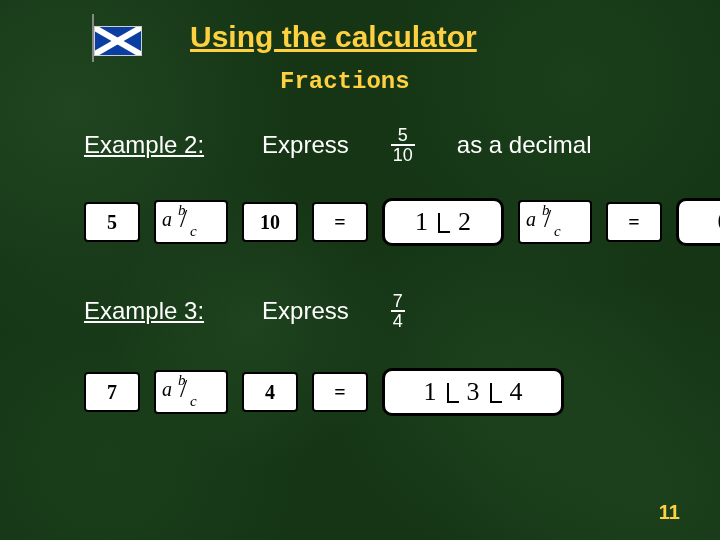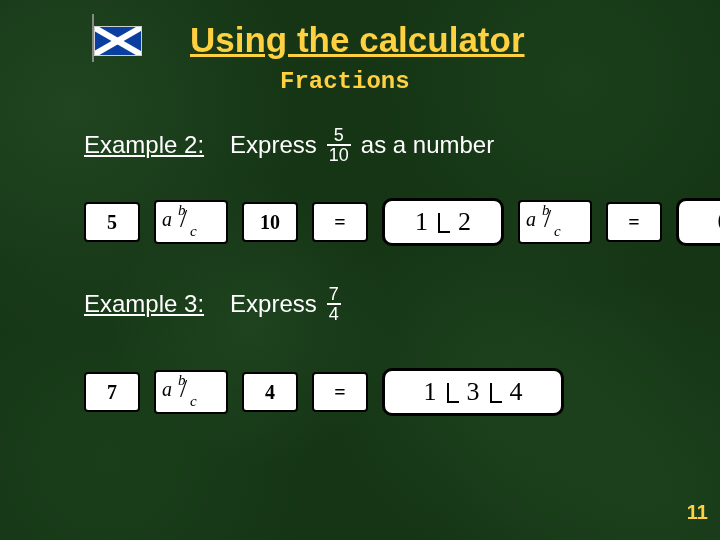--- a/index.html
+++ b/index.html
@@ -58,44 +58,45 @@
     top: 50%;
     transform-origin: center;
   }
   .flag::before { transform: translateY(-50%) rotate(30deg); }
   .flag::after  { transform: translateY(-50%) rotate(-30deg); }
 
   .title {
     position: absolute;
     top: 20px;
     left: 190px;
-    font-size: 35px;
+    font-size: 30px;
     color: #ffd040;
     font-weight: bold;
     text-decoration: underline;
   }
   .subtitle {
     position: absolute;
     top: 68px;
     left: 280px;
     font-size: 24px;
     color: #ffd040;
     font-weight: bold;
     font-family: Liberation Mono, monospace;
   }
 
   .line {
     position: absolute;
     display: flex;
     align-items: center;
     font-size: 24px;
     color: #fff;
+    gap: 32px;
   }
   .ex2-line { top: 126px; left: 84px; }
-  .ex3-line { top: 285px; left: 84px; text-align: center; }
+  .ex3-line { top: 292px; left: 84px; text-align: center; }
   .example-label {
     text-decoration: underline;
     margin-right: 26px;
   }
 
   .frac {
     display: inline-flex;
     flex-direction: column;
     align-items: center;
     font-size: 18px;
@@ -163,21 +164,21 @@
     display: inline-block;
     width: 10px;
     height: 18px;
     border-left: 2px solid #000;
     border-bottom: 2px solid #000;
     margin: 0 4px -2px 6px;
   }
 
   .page-num {
     position: absolute;
-    right: 12px;
+    right: 40px;
     bottom: 16px;
     color: #ffd040;
     font-size: 20px;
     font-weight: bold;
   }
 </style>
 </head>
 <body>
 
 <div class="slide">
@@ -190,21 +191,21 @@
   <div class="title">Using the calculator</div>
   <div class="subtitle">Fractions</div>
 
   <div class="line ex2-line">
     <span class="example-label">Example 2:</span>
     <span>Express</span>
     <span class="frac">
       <span>5</span>
       <span class="den">10</span>
     </span>
-    <span>as a number</span>
+    <span>as a decimal</span>
   </div>
 
   <div class="keyrow row2">
     <span class="keycap">5</span>
     <span class="keycap abc-key">
       <span class="a">a</span>
       <span class="b">b</span>
       <span class="slash">/</span>
       <span class="c">c</span>
     </span>

